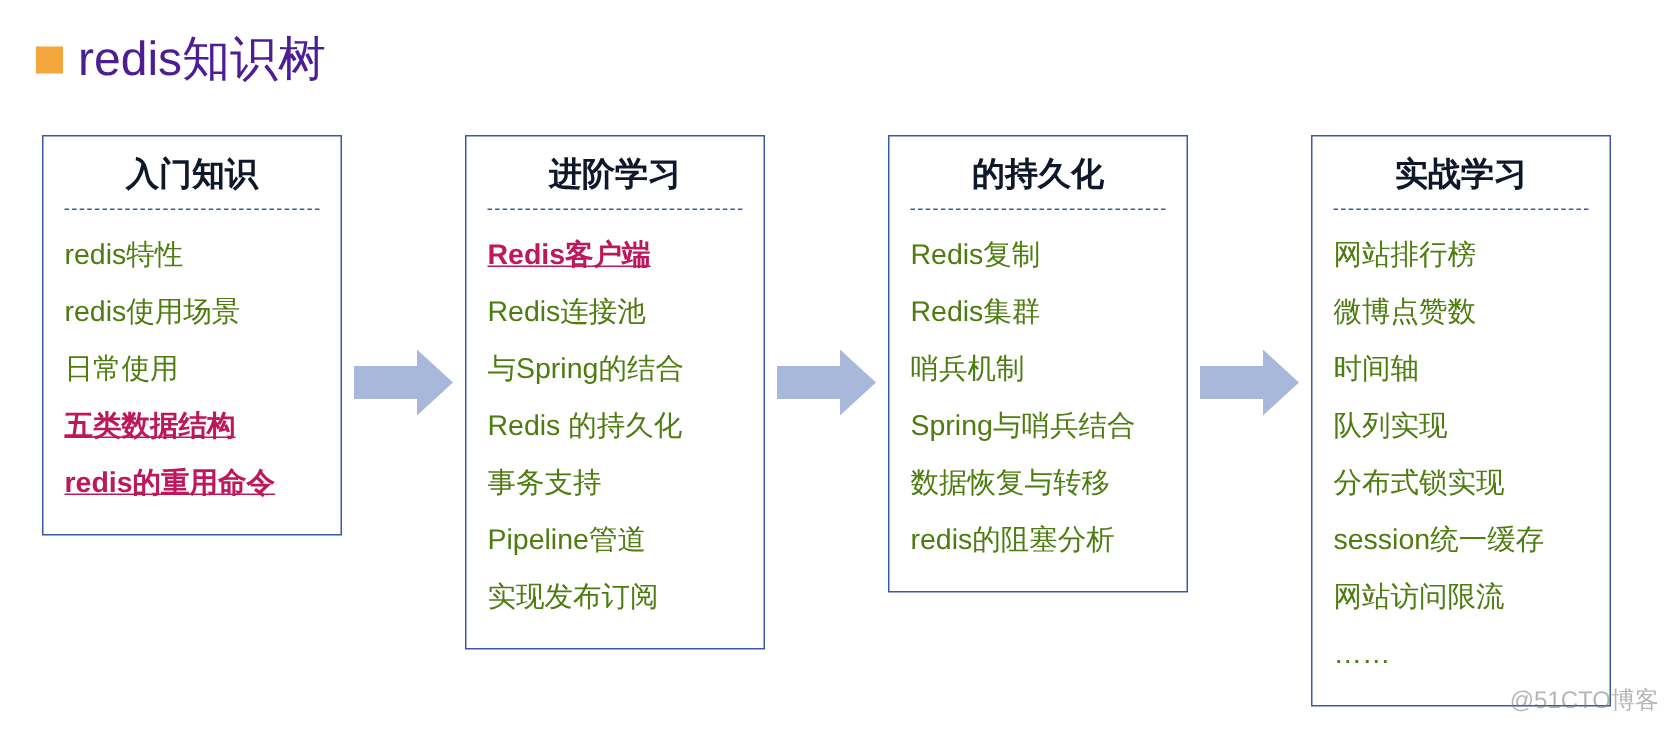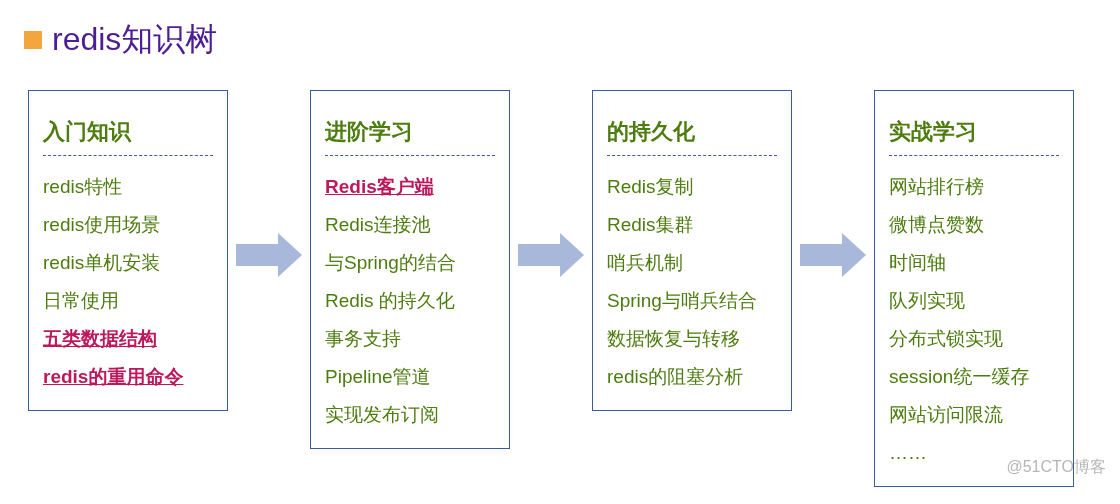--- a/index.html
+++ b/index.html
@@ -35,26 +35,25 @@
     }
     .card {
       border: 1.5px solid #3b5aa5;
       background: #fff;
       width: 200px;
       padding: 10px 14px 14px 14px;
     }
     .card-title {
       font-size: 22px;
       font-weight: 700;
-      text-align: left;
-      color: #4d7c0f;
+      text-align: center;
+      color: #0f172a;
       padding-bottom: 8px;
       border-bottom: 1.5px dashed #3b5aa5;
       margin-bottom: 12px;
-      margin-top: 16px;
     }
     .card ul { list-style: none; }
     .card li {
       font-size: 19px;
       color: #4d7c0f;
       line-height: 2.0;
       white-space: nowrap;
     }
     .card li.em {
       color: #be185d;
@@ -107,21 +106,20 @@
   <div class="page-title">redis知识树</div>
 </div>
 
 <div class="flow">
 
   <div class="card">
     <div class="card-title">入门知识</div>
     <ul>
         <li>redis特性</li>
         <li>redis使用场景</li>
-        <li>redis单机安装</li>
         <li>日常使用</li>
         <li class="em">五类数据结构</li>
         <li class="em">redis的重用命令</li>
       </ul>
   </div>
 
   <div class="arrow-wrap">
     <div class="arrow">
       <div class="shaft"></div>
         <div class="head"></div>

